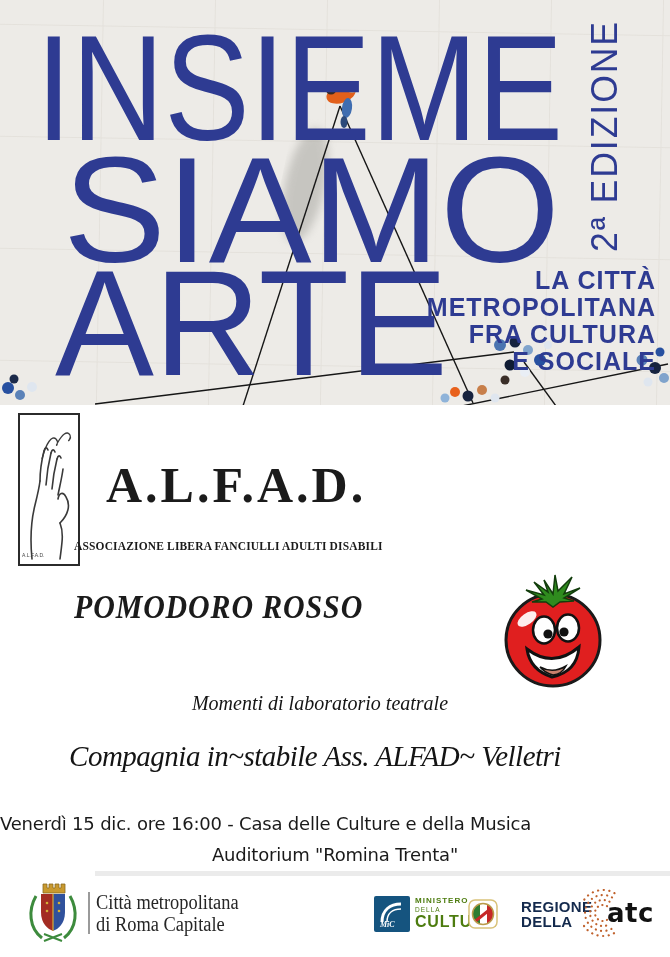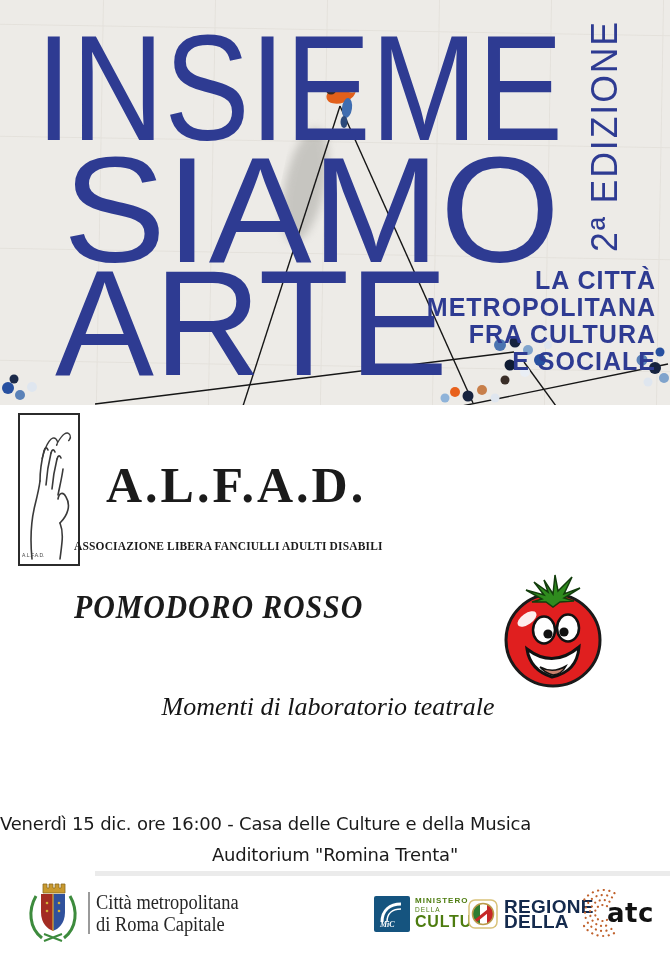--- a/index.html
+++ b/index.html
@@ -22,41 +22,41 @@
   .alfad-fullname{left:74px;top:538px;font-family:"Liberation Serif","DejaVu Serif",serif;
                   font-weight:bold;font-size:13.5px;letter-spacing:.2px;color:#1b1b1b;
                   transform:scaleX(.85);transform-origin:left top;white-space:nowrap;}
 
   
   .pomodoro{left:74px;top:588px;font-family:"Liberation Serif","DejaVu Serif",serif;
             font-style:italic;font-weight:bold;font-size:34px;letter-spacing:1px;color:#1b1b1b;
             transform:scaleX(.88);transform-origin:left top;white-space:nowrap;}
   .tomato{left:492px;top:570px;width:122px;height:124px;}
   .script-line1{left:0;top:692px;width:640px;text-align:center;color:#141414;
-            font-family:"Liberation Serif","DejaVu Serif",serif;font-style:italic;font-weight:500;font-size:26px;margin-left:8px;}
+            font-family:"Liberation Serif","DejaVu Serif",serif;font-style:italic;font-weight:500;font-size:20px;}
   .script-line2{left:0;top:740px;width:630px;text-align:center;color:#141414;letter-spacing:-.5px;
             font-family:"Liberation Serif","DejaVu Serif",serif;font-style:italic;font-weight:500;font-size:29px;}
   .comic-line1{left:0;top:813px;width:670px;text-align:left;color:#1a1a1a;
             font-family:"DejaVu Sans","Liberation Sans",sans-serif;font-weight:500;font-size:18px;letter-spacing:-.2px;}
   .comic-line2{left:0;top:844px;width:670px;text-align:center;color:#1a1a1a;
             font-family:"DejaVu Sans","Liberation Sans",sans-serif;font-weight:500;font-size:18px;letter-spacing:-.2px;}
   .fold-bar{left:95px;top:871px;width:575px;height:5px;background:#ebebeb;}
 
   
   .roma-crest{left:26px;top:880px;width:54px;height:64px;}
   .roma-sep{left:88px;top:892px;width:2px;height:42px;background:#9a9a9a;}
   .roma-text{left:96px;top:891px;font-family:"Liberation Serif","DejaVu Serif",serif;font-size:20px;
              line-height:22px;color:#262626;transform:scaleX(.92);transform-origin:left top;white-space:nowrap;}
   .mic{left:374px;top:896px;display:flex;align-items:center;}
   .mic-text{margin-left:5px;color:#4d7c0f;line-height:1.15;}
   .mic-l1{font-size:8px;font-weight:bold;letter-spacing:1px;}
   .mic-l2{font-size:6.5px;letter-spacing:1px;}
   .mic-l3{font-size:16px;font-weight:bold;letter-spacing:.8px;}
   .regione{left:468px;top:899px;display:flex;align-items:center;}
-  .regione-text{margin-left:6px;color:#142a4d;font-weight:bold;font-size:19px;line-height:15px;letter-spacing:.3px;}
+  .regione-text{margin-left:23px;color:#142a4d;font-weight:bold;font-size:15px;line-height:15px;letter-spacing:.3px;}
   .atcl{left:583px;top:889px;width:70px;height:50px;}
 </style>
 </head>
 <body>
 
 <div class="poster">
 
   <svg class="hero" viewBox="0 0 670 405">
     <defs>
       <filter id="blur">
@@ -173,20 +173,21 @@
       <circle cx="56" cy="64" r="4.6" fill="#111"></circle>
       <circle cx="72" cy="62" r="4.6" fill="#111"></circle>
     </g>
     <g>
       <path d="M35 79 Q61 99 87 77 Q85 102 60 107 Q38 100 35 79 Z" fill="#ffffff" stroke="#111" stroke-width="3"></path>
       <path d="M48 97 Q61 104 74 96 Q70 104 61 105 Q53 103 48 97 Z" fill="#c9806c" stroke="#111" stroke-width="1.5"></path>
     </g>
   </svg>
 
   <div class="abs script-line1">Momenti di laboratorio teatrale</div>
+  <div class="abs script-line2">Compagnia in~stabile Ass. ALFAD~ Velletri</div>
 
   <div class="abs comic-line1">Venerdì 15 dic. ore 16:00 - Casa delle Culture e della Musica</div>
   <div class="abs comic-line2">Auditorium "Romina Trenta"</div>
 
   <div class="abs fold-bar"></div>
 
   <svg class="abs roma-crest" viewBox="0 0 54 64">
     <path d="M17 4 h4 v4 h2 v-4 h4 v4 h2 v-4 h4 v4 h2 v-4 h4 v9 h-22 Z" fill="#c9992e" stroke="#8a6b1e" stroke-width=".8"></path>
     <path d="M15 14 h12 v37 c-5 -2 -12 -7 -12 -19 Z" fill="#a32c22"></path>
     <path d="M27 14 h12 v18 c0 12 -7 17 -12 19 Z" fill="#30519c"></path>

